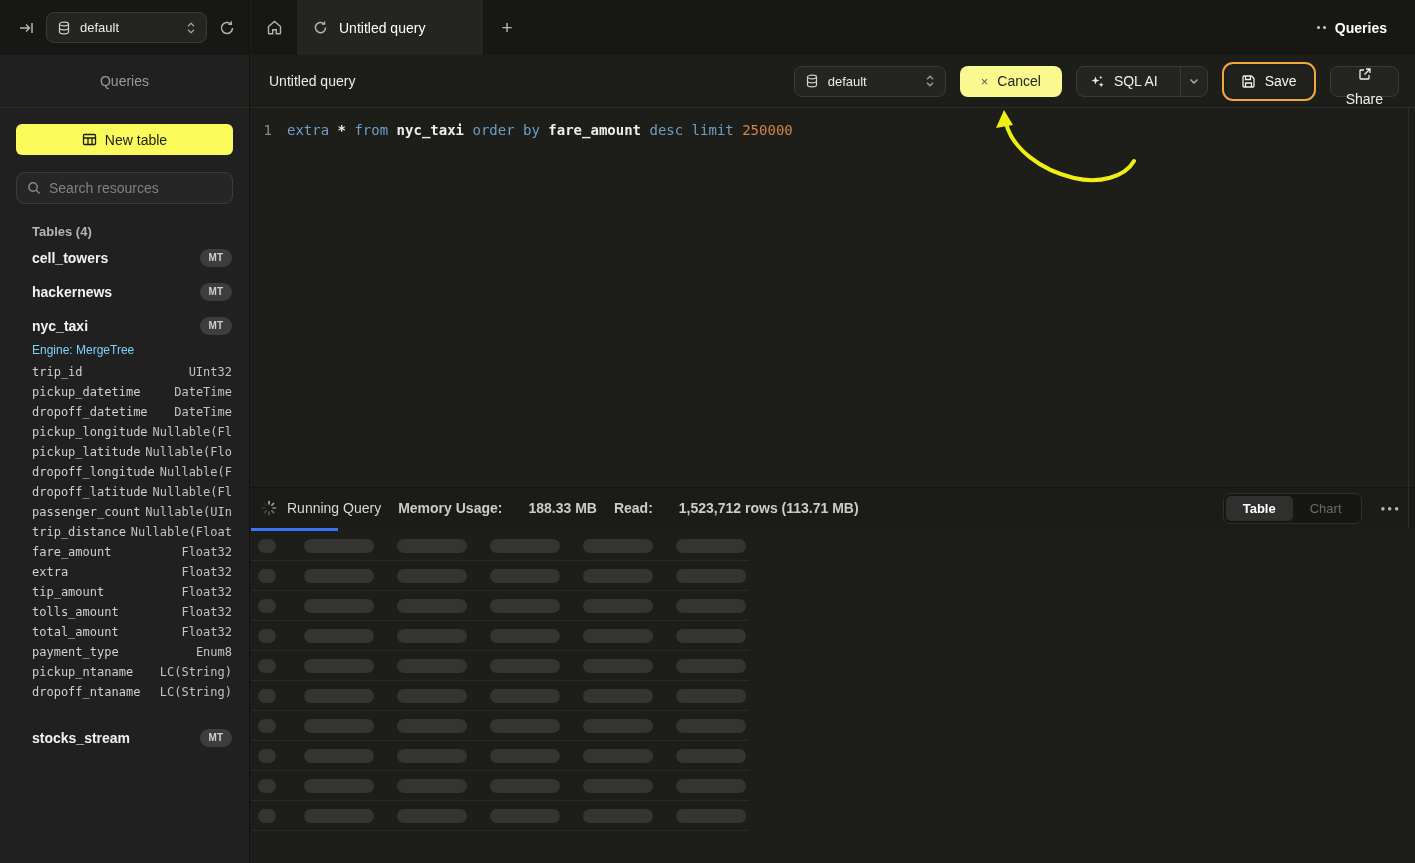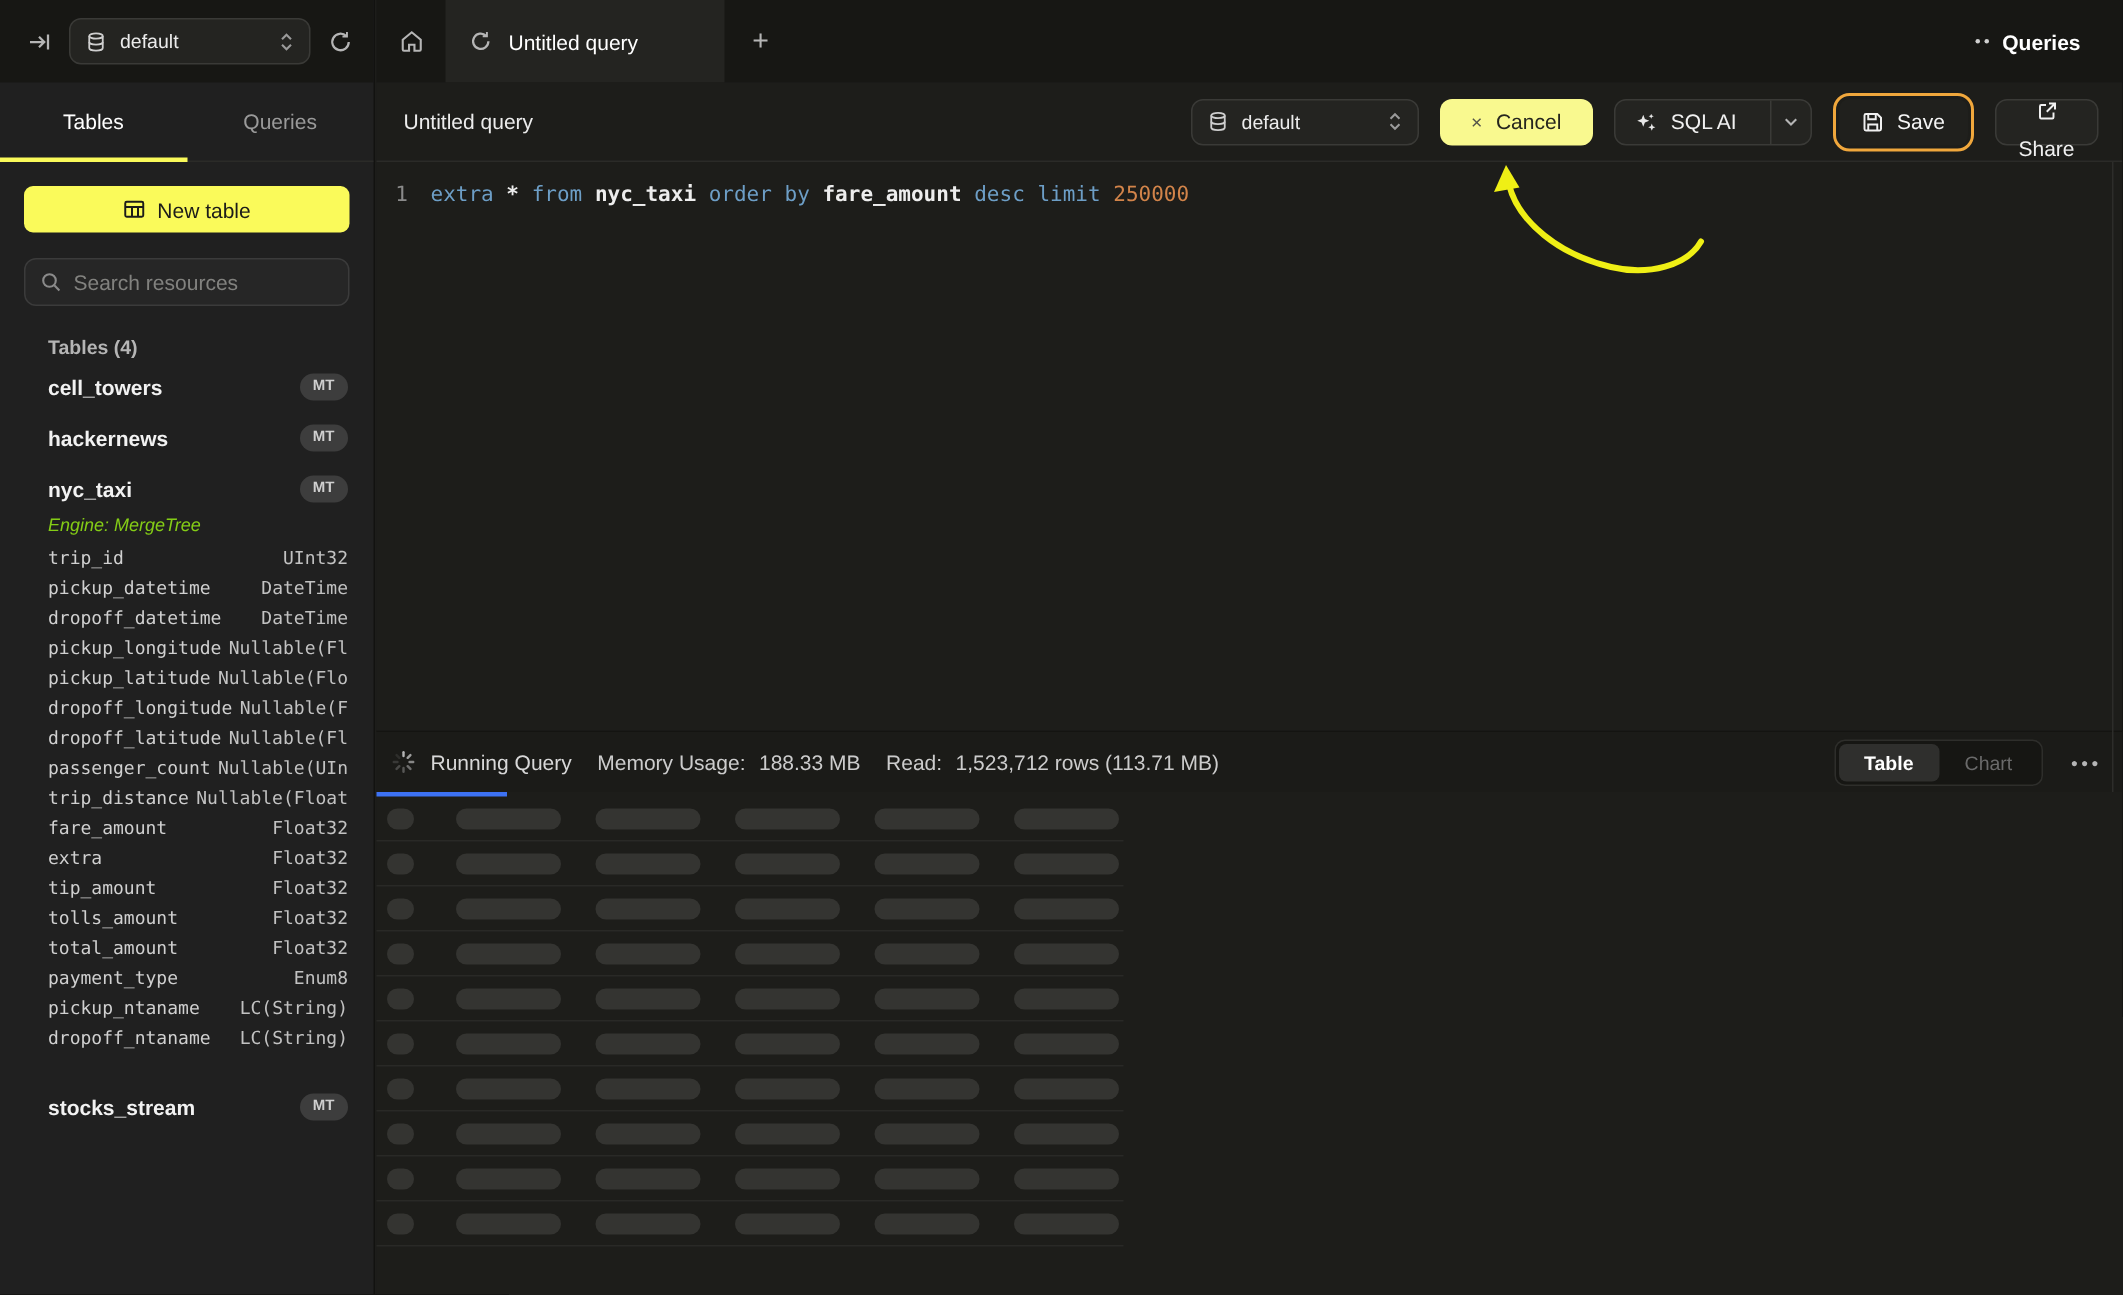--- a/index.html
+++ b/index.html
@@ -20,21 +20,21 @@
   .sb-tab.active::after { content:""; position:absolute; left:0; right:0; bottom:-1px; height:3px; background:var(--yellow); }
   .sb-content { flex:1; padding:16px 16px 0 16px; overflow:hidden; }
   .new-table-btn { width:100%; height:31px; background:var(--yellow); color:#1c1c19; border:none; border-radius:6px; font-size:14px; font-weight:400; display:flex; align-items:center; justify-content:center; gap:8px; cursor:pointer; font-family:inherit; }
   .sb-search { margin-top:17px; height:32px; background:#262626; border:1px solid #3b3b3b; border-radius:8px; display:flex; align-items:center; gap:8px; padding:0 10px; }
   .sb-search input { flex:1; background:transparent; border:none; outline:none; color:#d8d8d8; font-size:14px; font-family:inherit; }
   .sb-search input::placeholder { color:#82827f; }
   .tables-header { margin:20px 0 2px 16px; font-size:13px; font-weight:600; color:#b5b5b5; }
   .table-row { display:flex; align-items:center; justify-content:space-between; padding:8px 1px 8px 16px; cursor:pointer; }
   .table-name { font-size:14px; font-weight:600; color:#f2f2f2; }
   .mt-badge { background:#3d3d3d; color:#cfcfcf; font-size:10px; font-weight:700; border-radius:9px; padding:4px 9px; line-height:1; }
-  .engine-line { font-size:12px; color:#84cc16; padding:0 16px 6px;font-style:italic; }
+  .engine-line { font-size:12px; color:#7dd3fc; padding:0 16px 6px; }
   .col-list { font-family:"DejaVu Sans Mono", monospace; font-size:12px; padding:2px 1px 10px 16px; }
   .col-row { display:flex; justify-content:space-between; align-items:baseline; height:20px; }
   .col-name { color:#d0d0d0; white-space:nowrap; }
   .col-type { color:#c2c2c2; white-space:nowrap; }
   .table-row.last { margin-top:6px; }
 
   
   .main { position:absolute; left:251px; top:0; right:0; height:100%; display:flex; flex-direction:column; }
   .topbar { height:55px; flex:none; background:#171714; display:flex; align-items:stretch; }
   .home-btn { width:46px; display:flex; align-items:center; justify-content:center; color:#b5b5b5; cursor:pointer; }
@@ -65,21 +65,21 @@
   .tok-kw { color:var(--kw); }
   .tok-id { color:#ededed; font-weight:bold; }
   .tok-num { color:var(--num); }
   .scroll-hint { position:absolute; right:6px; top:0; bottom:-42px; width:1px; background:#2d2d2a; }
 
   .results-toolbar { height:41px; flex:none; background:#1b1b18; border-top:1px solid #141411; display:flex; align-items:center; padding:0 14px 0 10px; gap:17px; }
   .rt-search { width:240px; height:29px; flex:none; background:#2b2b28; border-radius:6px; display:flex; align-items:center; gap:8px; padding:0 10px; }
   .rt-search input { flex:1; background:transparent; border:none; outline:none; color:#cfcfcf; font-size:14px; font-family:inherit; }
   .rt-search input::placeholder { color:#6f6f6c; }
   .rt-status { display:flex; align-items:center; gap:10px; font-size:14px; color:#d8d8d8; }
-  .rt-stat { display:flex; align-items:center; gap:9px; font-size:14px; color:#cccccc; }
+  .rt-stat { display:flex; align-items:center; gap:26px; font-size:14px; color:#cccccc;font-weight:bold; }
   .results-toolbar .spacer { flex:1; }
   .view-toggle { display:flex; background:#161613; border:1px solid #2e2e2b; border-radius:7px; padding:2px; }
   .vt-btn { padding:5px 17px; font-size:13px; border-radius:5px; color:#6a6a6a; background:transparent; border:none; cursor:pointer; font-family:inherit; }
   .vt-btn.active { background:#2f2f2d; color:#ffffff; font-weight:600; }
   .more-btn { color:#b5b5b5; font-size:8px; letter-spacing:2px; margin-left:2px; }
 
   .results { flex:none; height:335px; position:relative; background:#1d1d1a; }
   .progress { position:absolute; left:0; top:0; width:87px; height:3px; background:var(--blue); }
   .skel-table { position:absolute; top:3px; left:0; }
   .skel-row { width:498px; height:30px; display:flex; align-items:center; padding-left:7px; border-bottom:1px solid #292926; }
@@ -124,23 +124,20 @@
         <span>
           <svg class="ic" width="16" height="16" viewBox="0 0 16 16" fill="none" stroke="#b5b5b5" stroke-width="1.5">
               <path d="M13.5 8a5.5 5.5 0 1 1-1.6-3.9"></path>
               <path d="M12.3 1.3v3h-3" stroke-width="1.3"></path>
             </svg>
         </span>
       </button>
     </div>
 
     <div class="sb-tabs">
-        <div class="sb-tab active">
-          <span>Tables</span>
-        </div>
         <div class="sb-tab">
           <span>Queries</span>
         </div>
       </div>
 
     <div class="sb-content">
       <button class="new-table-btn">
         <span>
           <svg class="ic" width="15" height="15" viewBox="0 0 15 15" fill="none" stroke="#1c1c19" stroke-width="1.3">
               <rect x="1.5" y="2.5" width="12" height="10" rx="1"></rect>

